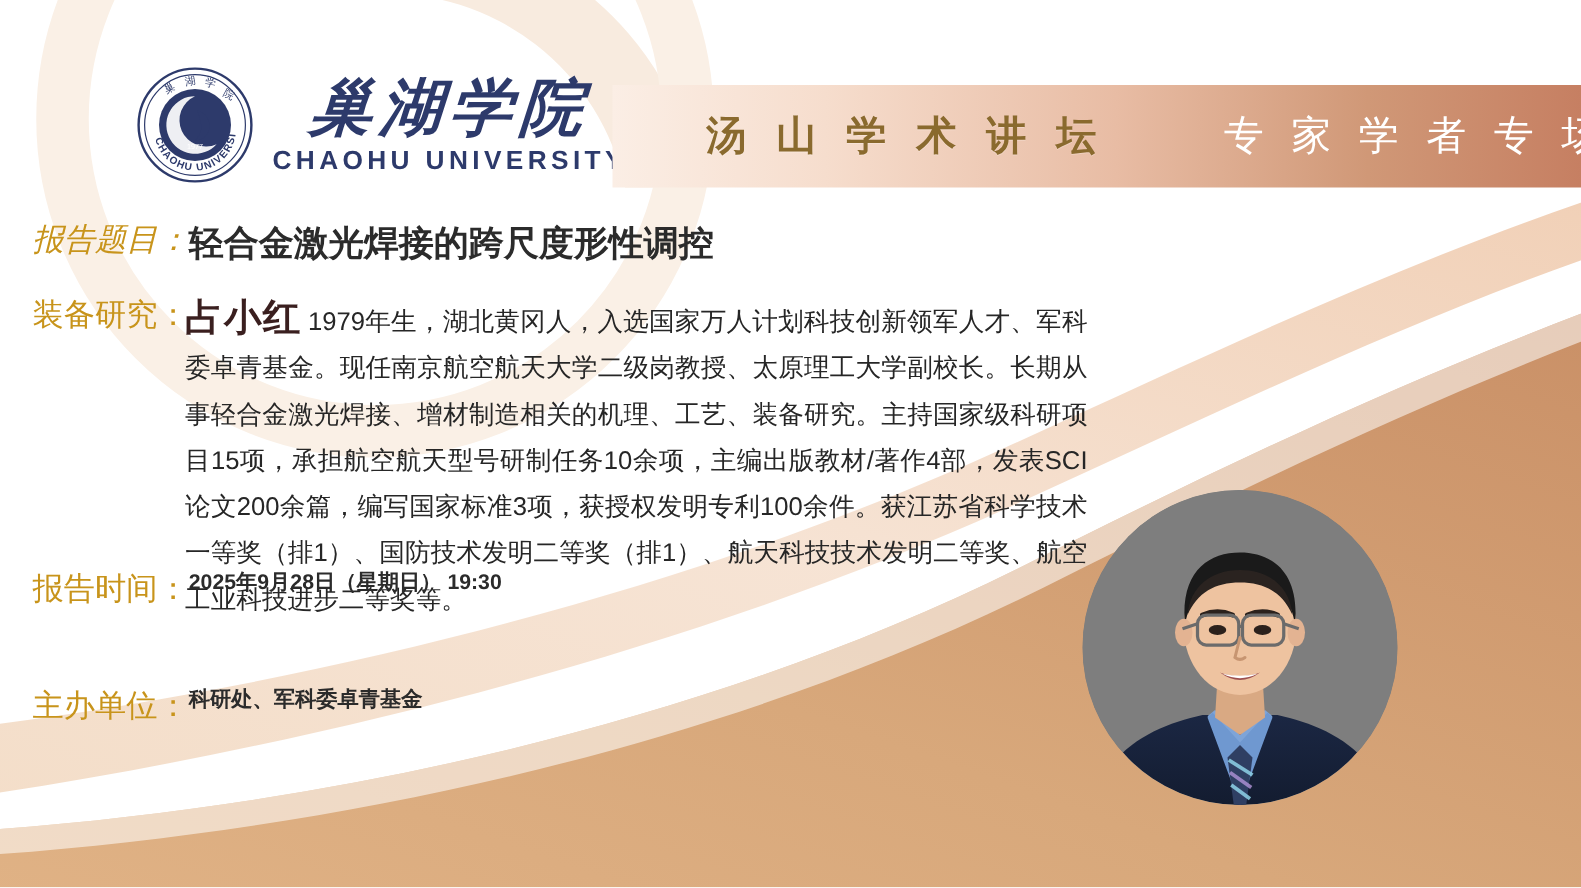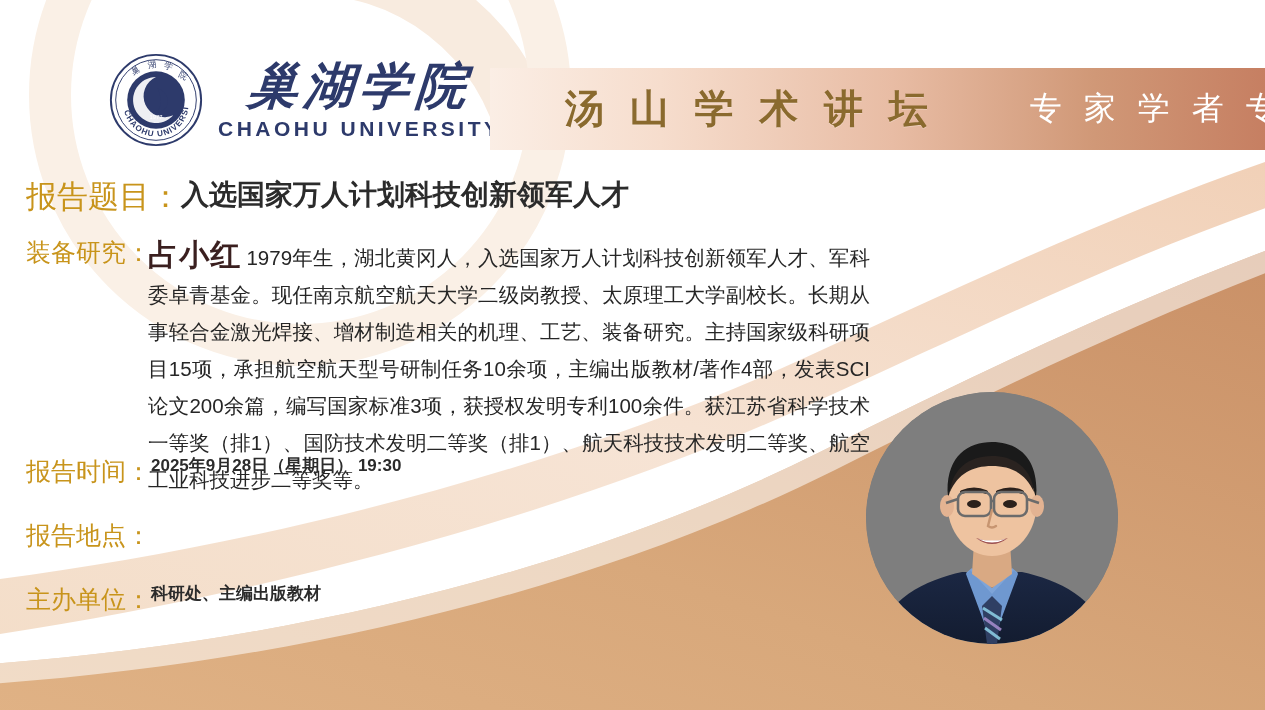--- a/index.html
+++ b/index.html
@@ -41,21 +41,21 @@
     letter-spacing:3.5px;margin-top:7px;white-space:nowrap;
   }
 
   .banner{
     position:absolute;left:490px;top:68px;width:775px;height:82px;
     background:linear-gradient(90deg,#fbeee5 0%,#f6ddcd 22%,#e8bca4 52%,#d09877 78%,#c67f62 100%);
     display:flex;align-items:center;
   }
   .banner-main{
     font-family:"Liberation Serif","DejaVu Serif",serif;
-    font-size:39px;font-weight:700;color:#8a6a2e;
+    font-size:32px;font-weight:700;color:#8a6a2e;
     letter-spacing:8px;margin-left:75px;white-space:nowrap;
     text-shadow:0 1px 0 rgba(255,255,255,.25);
   }
   .banner-divider{
     width:3px;height:46px;background:#ffffff;margin-left:48px;margin-right:46px;border-radius:1px;
   }
   .banner-sub{
     font-family:"Liberation Serif","DejaVu Serif",serif;
     font-size:32px;color:#ffffff;letter-spacing:7px;white-space:nowrap;
   }
@@ -66,21 +66,21 @@
   .row{display:flex;align-items:flex-start;}
   .label{
     font-size:25px;color:#c8941b;white-space:nowrap;
     line-height:1.35;font-weight:400;
   }
   .value-bold{
     font-size:27px;color:#2b2b2b;font-weight:700;line-height:1.35;white-space:nowrap;
   }
 
   .title-row{position:absolute;left:26px;top:16px;}
-  .title-row .label{font-size:31px;}
+  .title-row .label{font-size:25px;font-style:italic;}
   .title-row .value-bold{font-size:28px;}
 
   .bio-row{position:absolute;left:26px;top:76px;width:860px;}
   .bio-label{
     position:absolute;left:0;top:0;
     font-size:25px;color:#c8941b;white-space:nowrap;line-height:1.35;
   }
   .bio-body{
     margin-left:122px;
     font-size:20.5px;color:#262626;line-height:37px;text-align:justify;
@@ -171,41 +171,40 @@
       <div class="banner-main">汤 山 学 术 讲 坛</div>
       <div class="banner-divider"></div>
       <div class="banner-sub">专 家 学 者 专 场</div>
     </div>
   </div>
 
   <div class="content">
 
     <div class="row title-row">
       <span class="label">报告题目：</span>
-      <span class="value-bold">入选国家万人计划科技创新领军人才</span>
+      <span class="value-bold">轻合金激光焊接的跨尺度形性调控</span>
     </div>
 
     <div class="bio-row">
       <span class="bio-label">装备研究：</span>
       <div class="bio-body">
         <span class="bio-name">占小红</span><span>1979年生，湖北黄冈人，入选国家万人计划科技创新领军人才、军科委卓青基金。现任南京航空航天大学二级岗教授、太原理工大学副校长。长期从事轻合金激光焊接、增材制造相关的机理、工艺、装备研究。主持国家级科研项目15项，承担航空航天型号研制任务10余项，主编出版教材/著作4部，发表SCI论文200余篇，编写国家标准3项，获授权发明专利100余件。获江苏省科学技术一等奖（排1）、国防技术发明二等奖（排1）、航天科技技术发明二等奖、航空工业科技进步二等奖等。</span>
       </div>
     </div>
 
     <div class="meta">
       <div class="row">
         <span class="label">报告时间：</span>
         <span class="value-bold">2025年9月28日（星期日） 19:30</span>
       </div>
       <div class="row">
-        <span class="label">报告地点：</span>
       </div>
       <div class="row">
         <span class="label">主办单位：</span>
-        <span class="value-bold">科研处、主编出版教材</span>
+        <span class="value-bold">科研处、军科委卓青基金</span>
       </div>
     </div>
 
     <div class="portrait">
       <svg viewBox="0 0 252 252" xmlns="http://www.w3.org/2000/svg">
         <defs>
           <clipPath id="pClip">
               <circle cx="126" cy="126" r="126"></circle>
             </clipPath>
           <linearGradient id="suitG" x1="0" y1="0" x2="0" y2="1">

